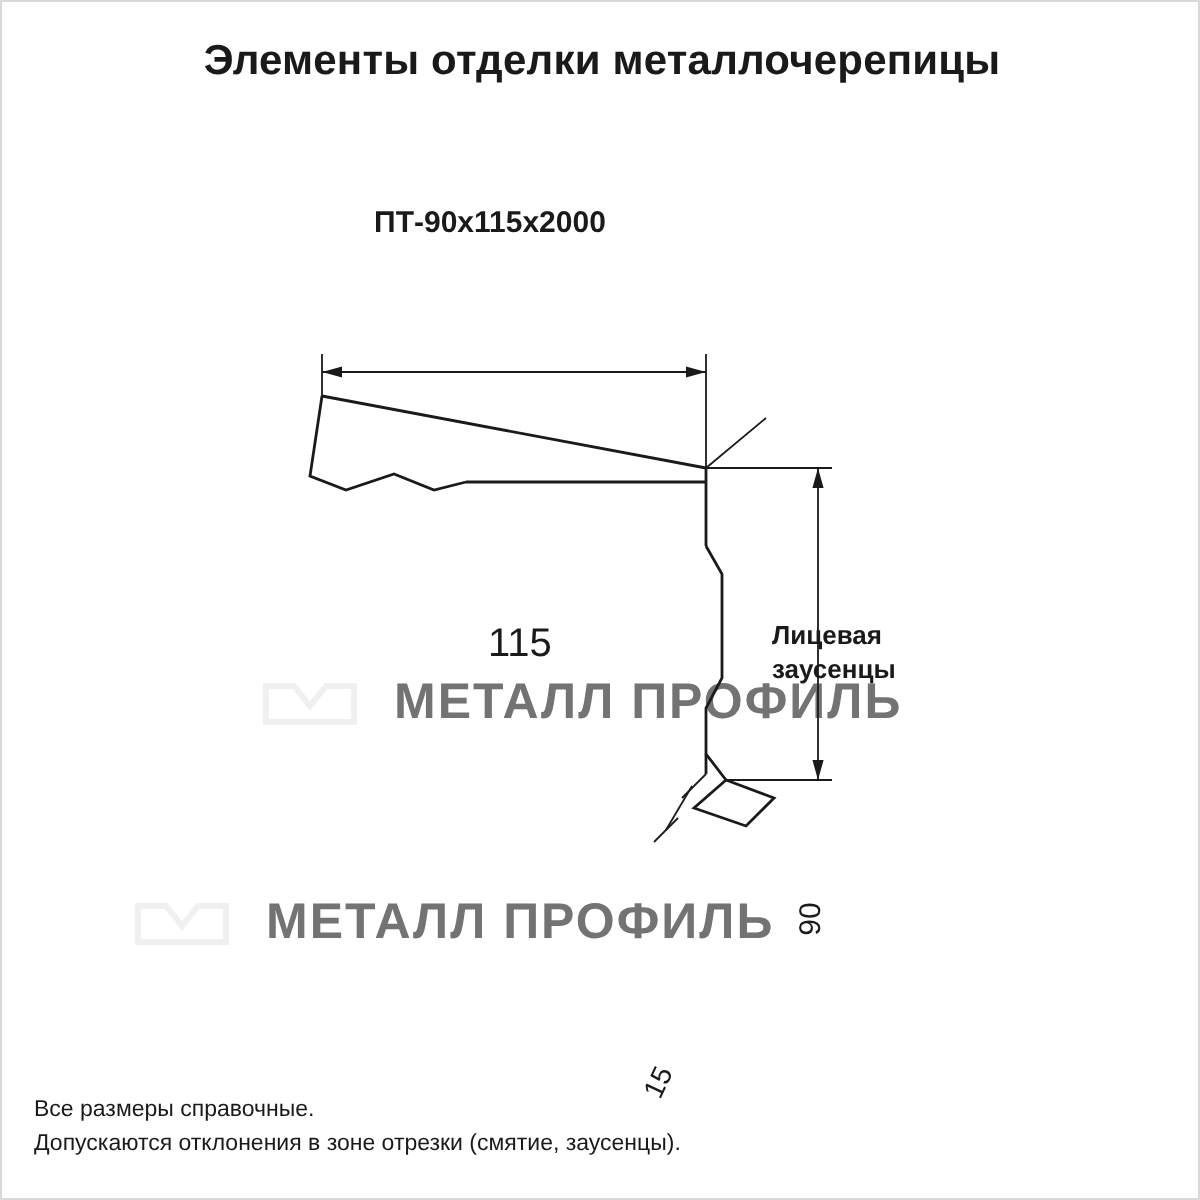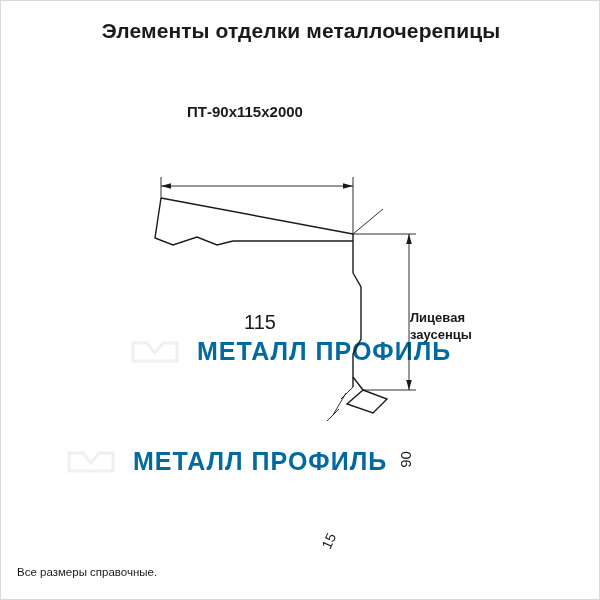--- a/index.html
+++ b/index.html
@@ -52,21 +52,21 @@
   .drawing {
     position: absolute;
     top: 140px;
     left: 0;
     width: 600px;
     height: 330px;
   }
   .watermark {
     position: absolute;
     pointer-events: none;
-    color: #0369a1;
+    color: #737373;
     font-weight: bold;
     white-space: nowrap;
     user-select: none;
   }
   .wm1 {
     top: 196px;
     left: 196px;
     font-size: 25px;
     letter-spacing: 1px;
   }
@@ -81,21 +81,20 @@
     pointer-events: none;
     user-select: none;
   }
   .label-face {
     position: absolute;
     left: 385px;
     top: 168px;
     font-size: 13px;
     line-height: 17px;
     font-weight: bold;
-    margin-left: 24px;
   }
   .footnotes {
     position: absolute;
     left: 16px;
     bottom: 18px;
     font-size: 11.5px;
     line-height: 17px;
     margin-top: 35px;
   }
   .dim-115 {
@@ -189,15 +188,16 @@
     <div class="dim-15">15</div>
 
     <div class="label-face">
       <div>Лицевая</div>
       <div>заусенцы</div>
     </div>
   </div>
 
   <div class="footnotes">
     <div>Все размеры справочные.</div>
+    <div>Допускаются отклонения в зоне отрезки (смятие, заусенцы).</div>
   </div>
 
 </div>
 
 </body></html>

